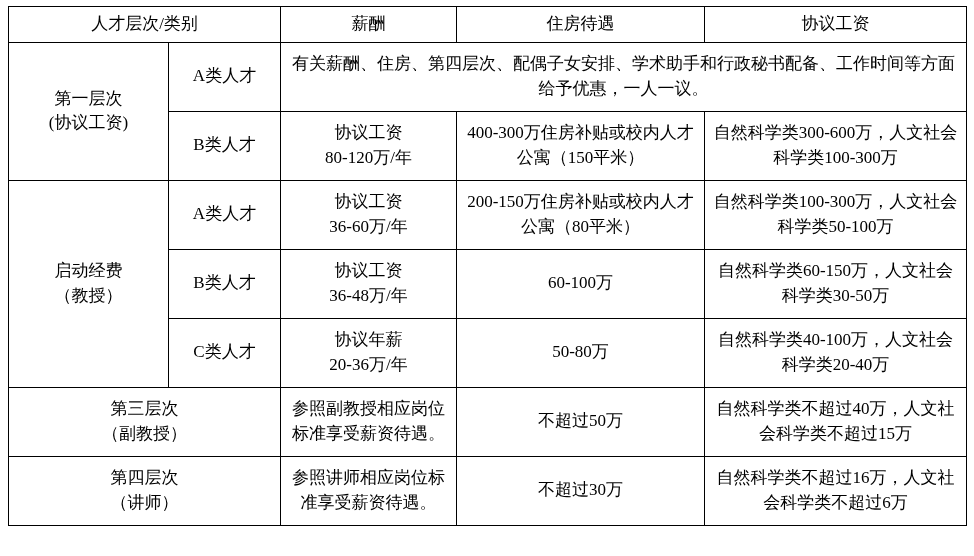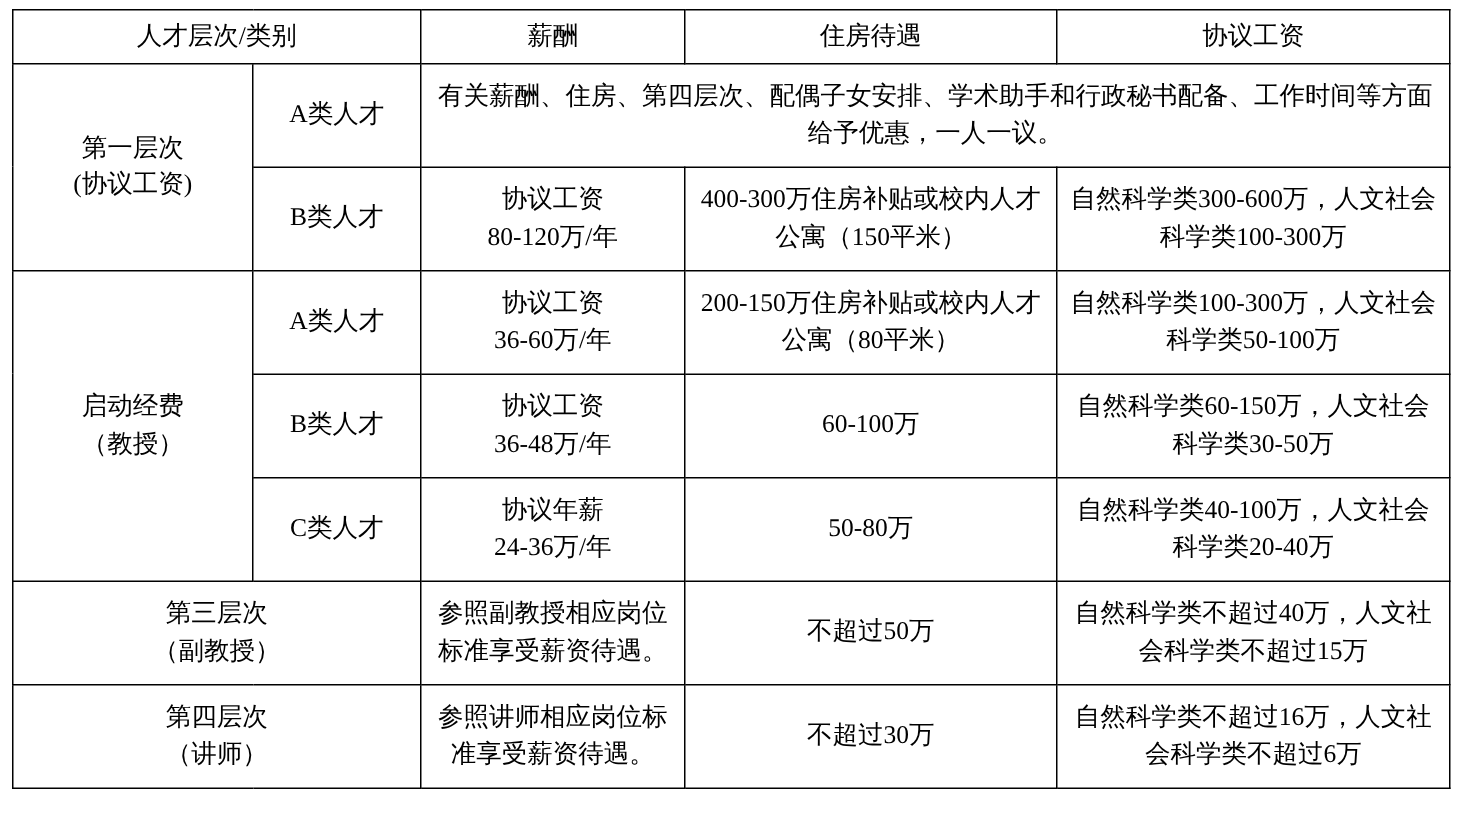--- a/index.html
+++ b/index.html
@@ -122,21 +122,21 @@
           <span class="nowrap-line">协议工资</span>
           <span class="nowrap-line">36-48万/年</span>
         </td>
         <td>60-100万</td>
         <td>自然科学类60-150万，人文社会科学类30-50万</td>
       </tr>
       <tr class="tall-row">
         <td>C类人才</td>
         <td>
           <span class="nowrap-line">协议年薪</span>
-          <span class="nowrap-line">24-36万/年</span>
+          <span class="nowrap-line">20-36万/年</span>
         </td>
         <td>50-80万</td>
         <td>自然科学类40-100万，人文社会科学类20-40万</td>
       </tr>
 
       <tr class="tall-row">
         <td class="level-cell pad-cell" colspan="2">
           <span class="nowrap-line">第三层次</span>
           <span class="nowrap-line">（副教授）</span>
         </td>

